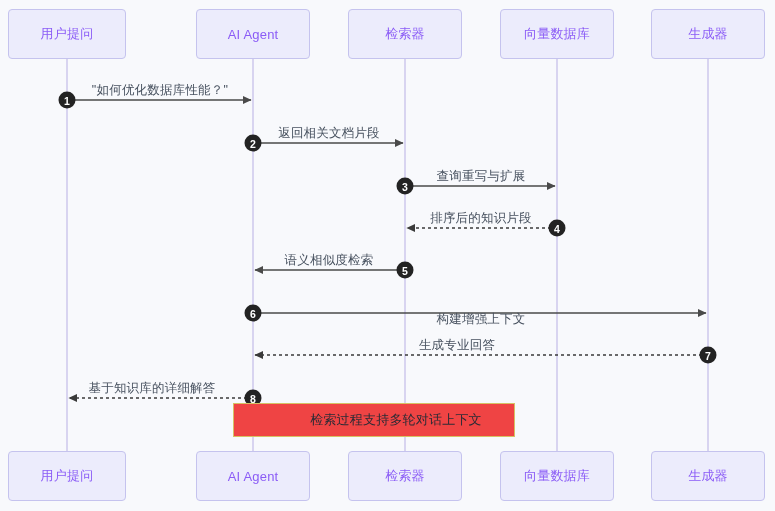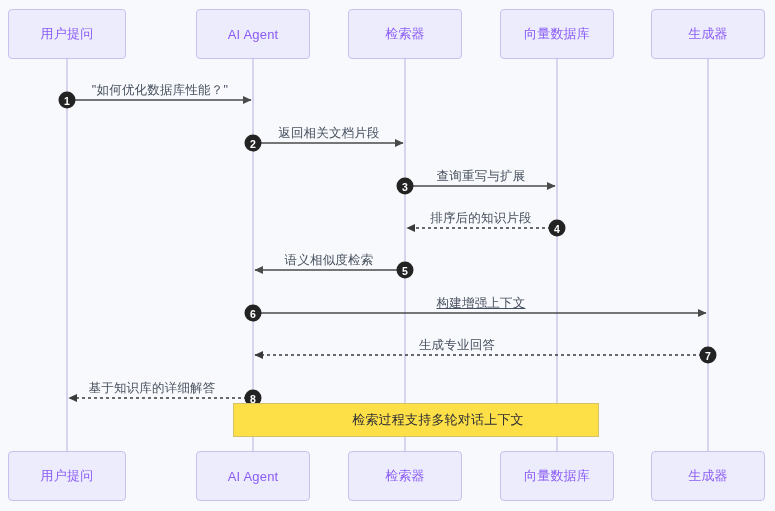--- a/index.html
+++ b/index.html
@@ -141,33 +141,33 @@
       <div class="participant-box" style="left: 651px; top: 451px; width: 114px; height: 50px;">
         <span>生成器</span>
       </div>
     </div>
   <div id="labels-group">
       <div class="msg-label" style="left: 160px; top: 82px;">"如何优化数据库性能？"</div>
       <div class="msg-label" style="left: 329px; top: 125px;">返回相关文档片段</div>
       <div class="msg-label" style="left: 481px; top: 168px;">查询重写与扩展</div>
       <div class="msg-label" style="left: 481px; top: 210px;">排序后的知识片段</div>
       <div class="msg-label" style="left: 329px; top: 252px;">语义相似度检索</div>
-      <div class="msg-label" style="left: 481px; top: 295px; text-decoration: underline;">构建增强上下文</div>
+      <div class="msg-label" style="left: 481px; top: 311px;">构建增强上下文</div>
       <div class="msg-label" style="left: 457px; top: 337px;">生成专业回答</div>
       <div class="msg-label" style="left: 152px; top: 380px;">基于知识库的详细解答</div>
     </div>
   <div id="numbers-group">
       <div class="seq-num" style="left: 67px; top: 100px;">1</div>
       <div class="seq-num" style="left: 253px; top: 143px;">2</div>
       <div class="seq-num" style="left: 405px; top: 186px;">3</div>
       <div class="seq-num" style="left: 557px; top: 228px;">4</div>
       <div class="seq-num" style="left: 405px; top: 270px;">5</div>
       <div class="seq-num" style="left: 253px; top: 313px;">6</div>
       <div class="seq-num" style="left: 708px; top: 355px;">7</div>
       <div class="seq-num" style="left: 253px; top: 398px;">8</div>
     </div>
   <div id="notes-group">
-      <div class="note-box" style="left: 233px; top: 403px; width: 366px; height: 34px; background: #fde047; border-color: rgb(214, 194, 100); padding-left: 44px;">
+      <div class="note-box" style="left: 233px; top: 403px; width: 282px; height: 34px; background: #ef4444; border-color: rgb(214, 194, 100); padding-left: 44px;">
         <span>检索过程支持多轮对话上下文</span>
       </div>
     </div>
 
 </div>
 
 </body></html>

